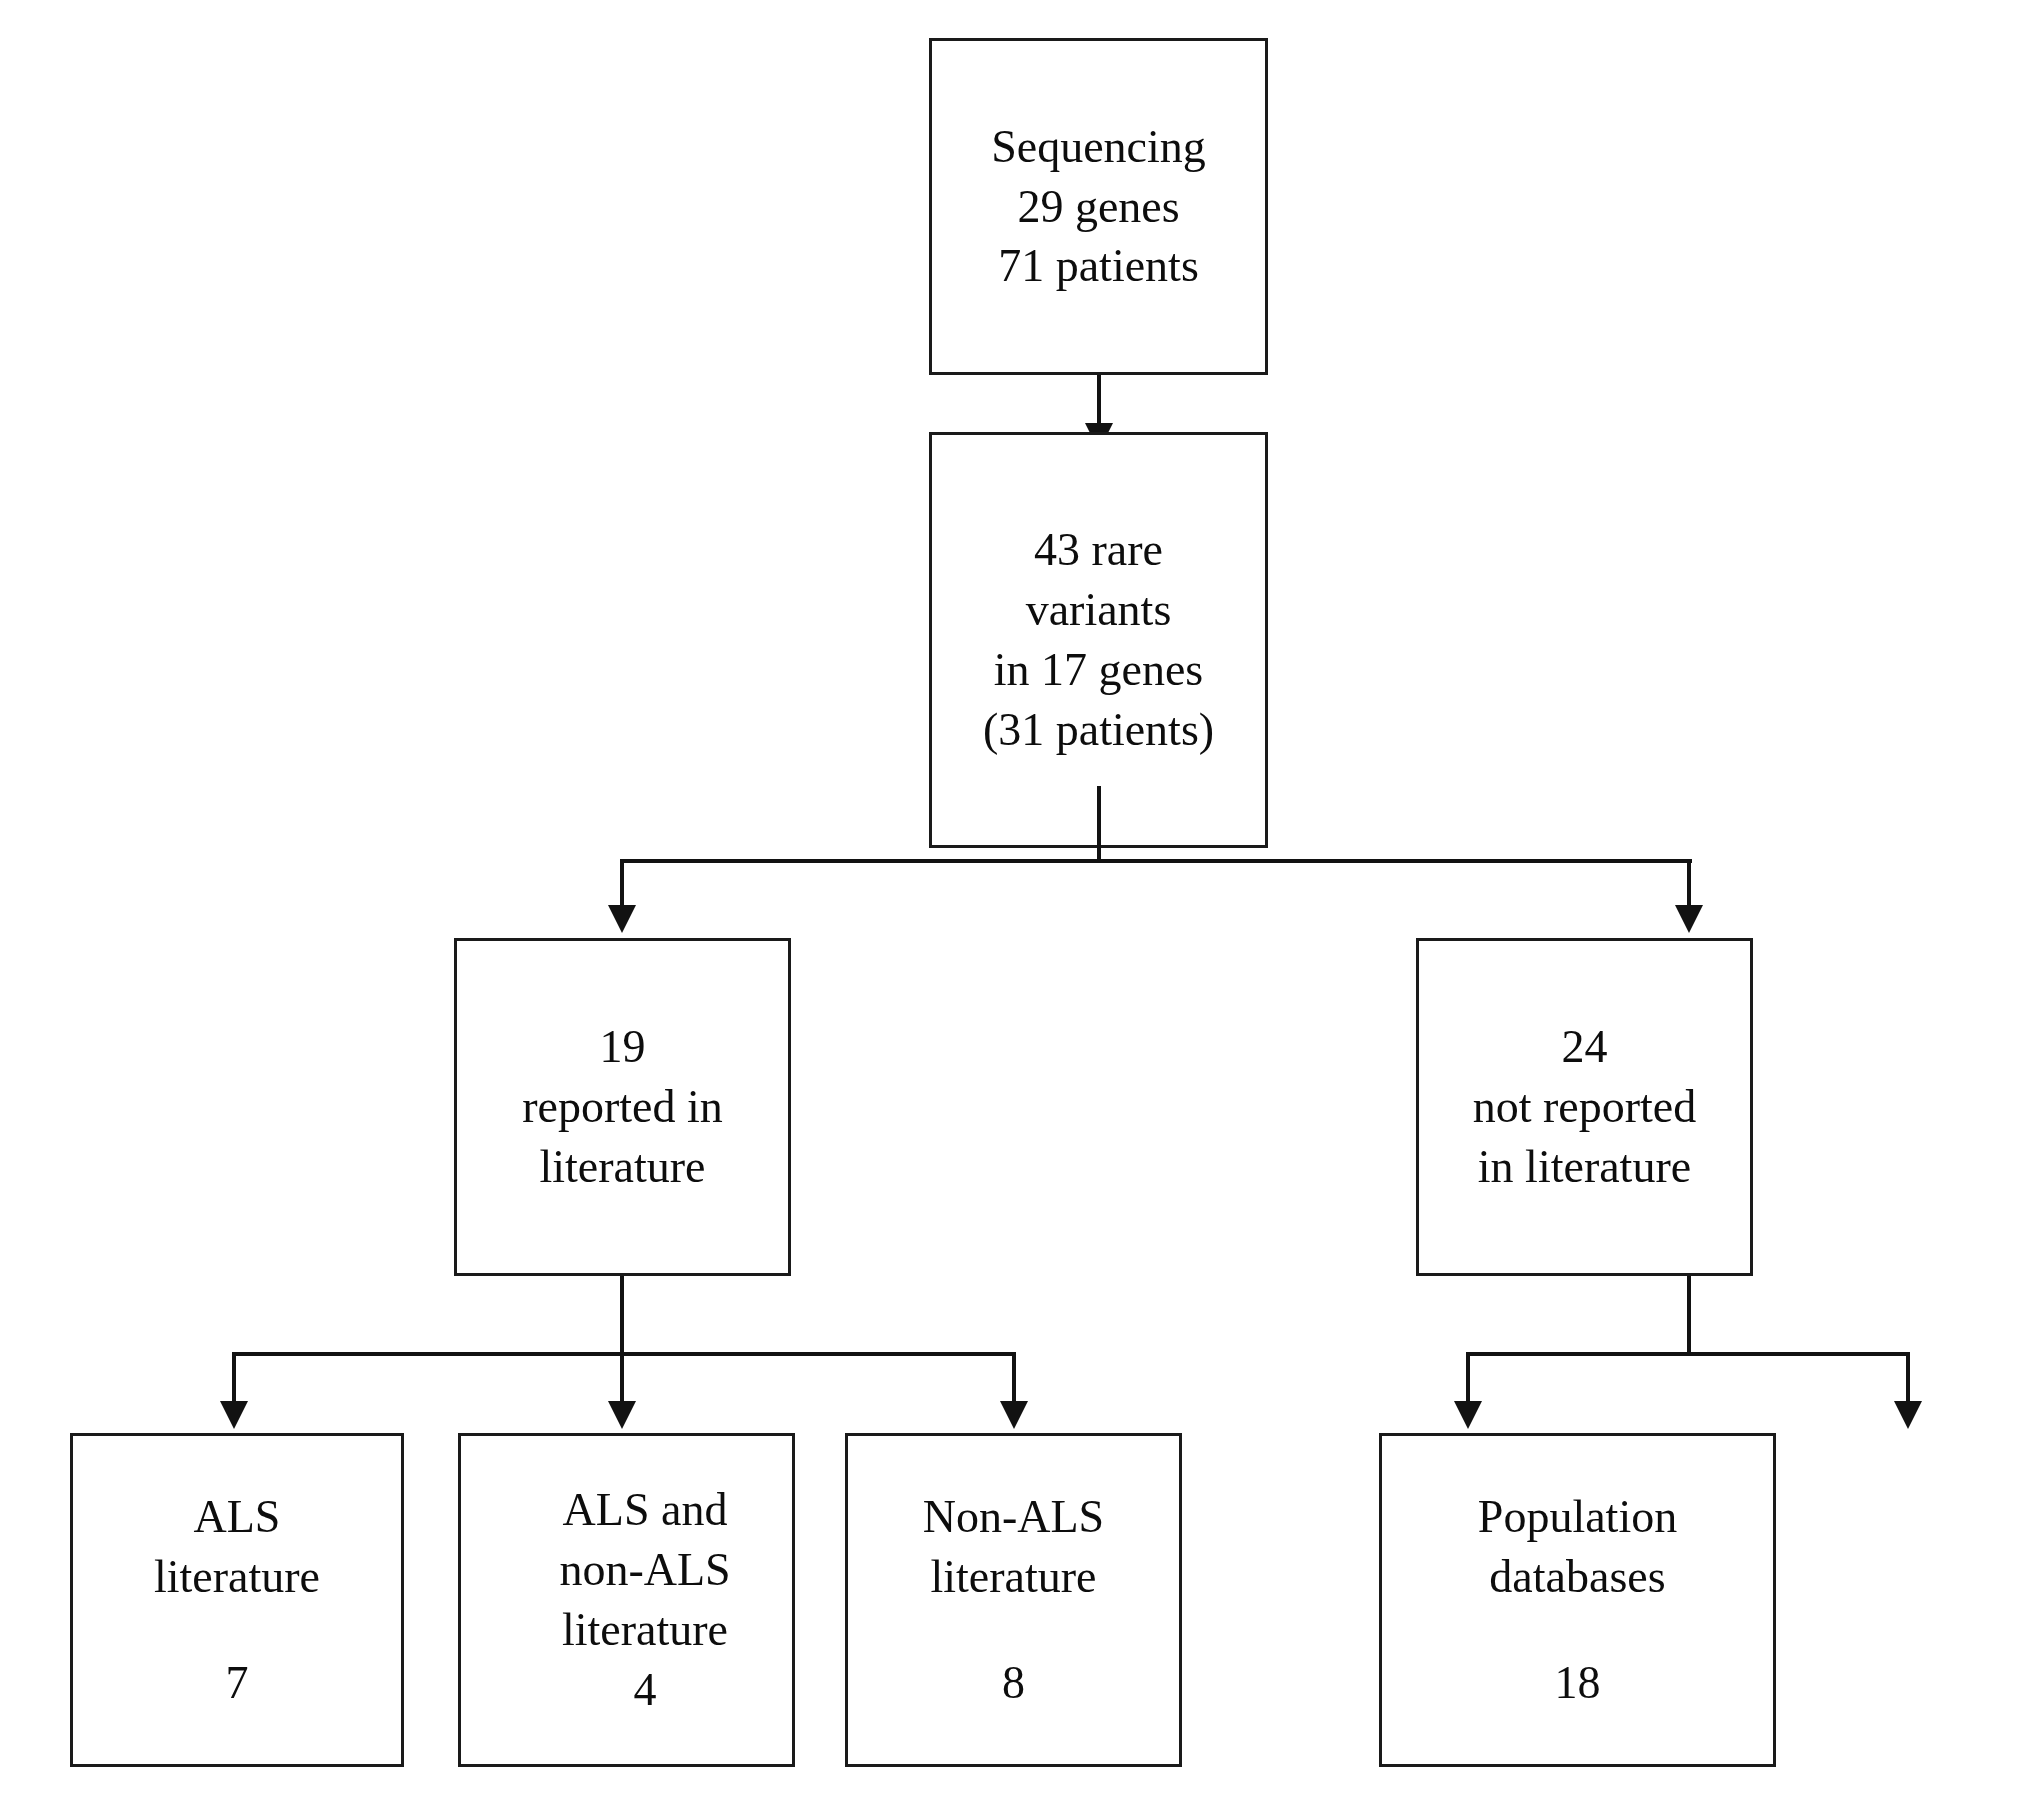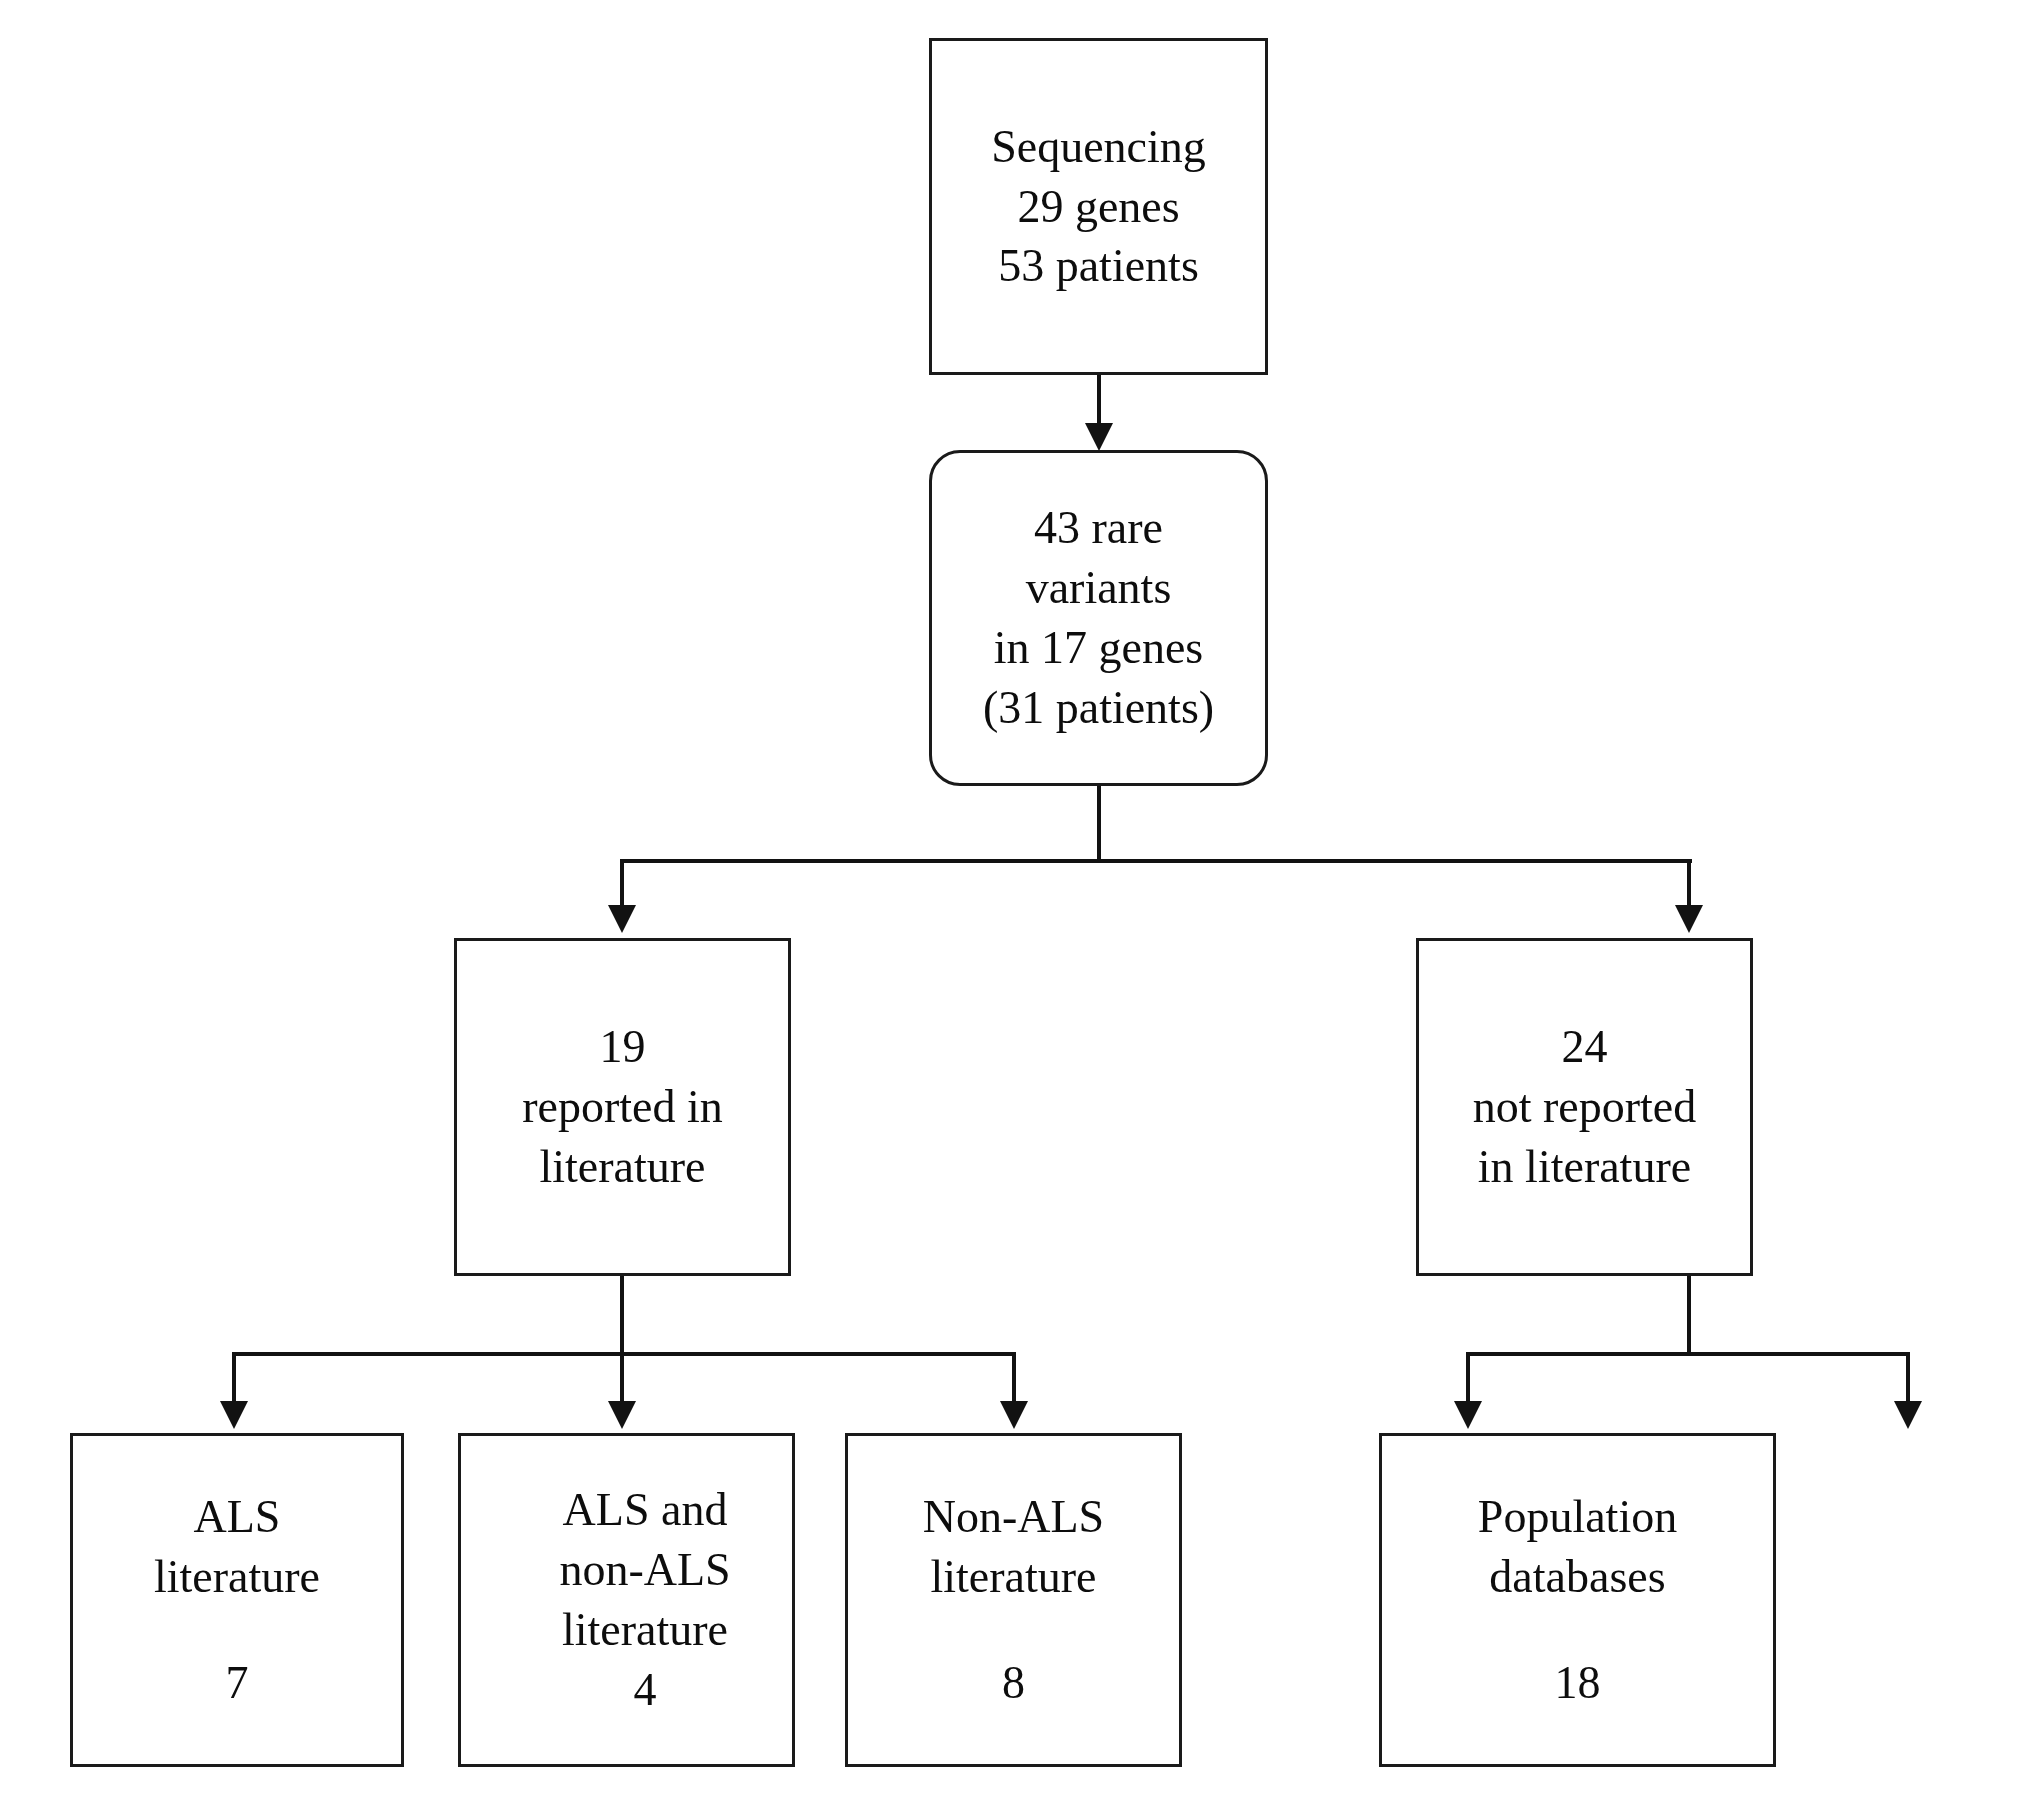--- a/index.html
+++ b/index.html
@@ -60,27 +60,27 @@
   }
 </style>
 </head>
 <body>
 
 <div id="canvas">
 
   <div class="node" style="left:902px; top:38px; width:339px; height:337px;">
     <span class="line">Sequencing</span>
     <span class="line">29 genes</span>
-    <span class="line">53 patients</span>
+    <span class="line">71 patients</span>
   </div>
 
   <div class="vline" style="left:1070px; top:375px; height:56px;"></div>
   <div class="arrow" style="left:1058px; top:423px;"></div>
 
-  <div class="node" style="left:902px; top:450px; width:339px; height:336px;border-radius:31px;">
+  <div class="node" style="left:902px; top:432px; width:339px; height:416px;">
     <span class="line">43 rare</span>
     <span class="line">variants</span>
     <span class="line">in 17 genes</span>
     <span class="line">(31 patients)</span>
   </div>
 
   <div class="vline" style="left:1070px; top:786px; height:75px;"></div>
   <div class="hline" style="left:593px; top:859px; width:1072px;"></div>
   <div class="vline" style="left:593px; top:859px; height:51px;"></div>
   <div class="arrow" style="left:581px; top:905px;"></div>

